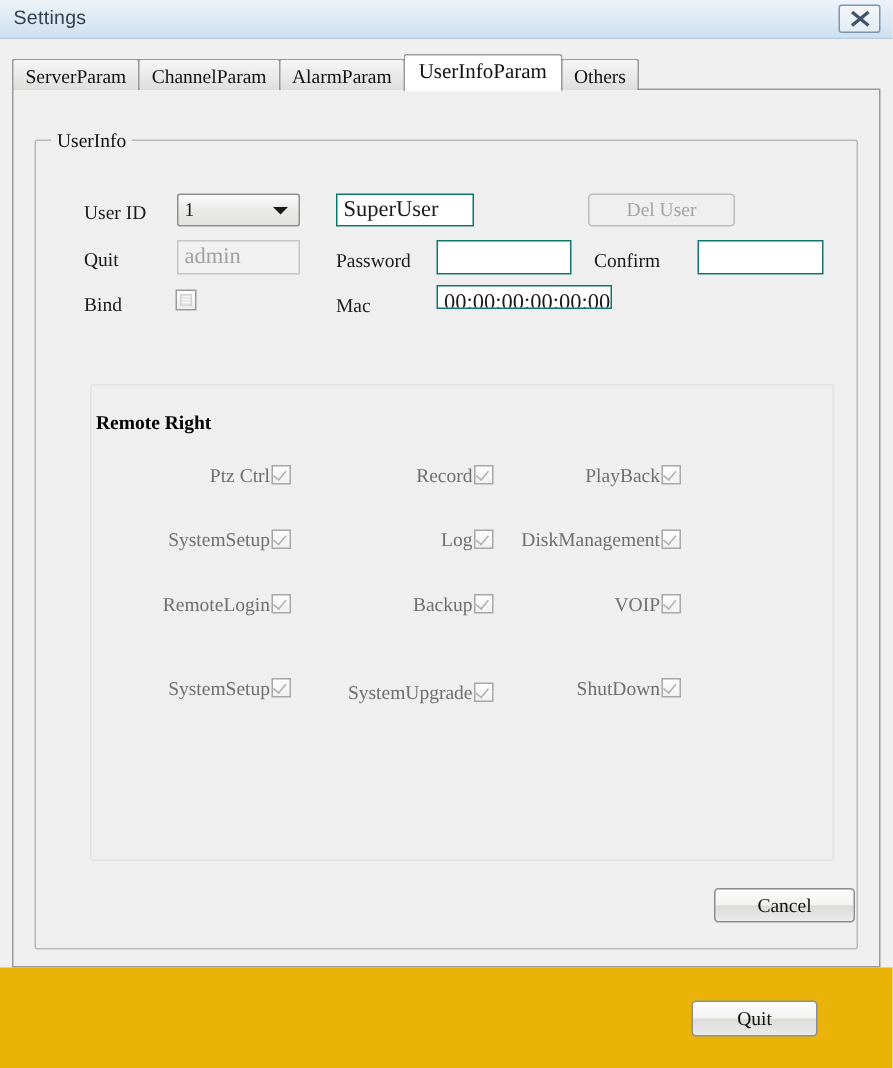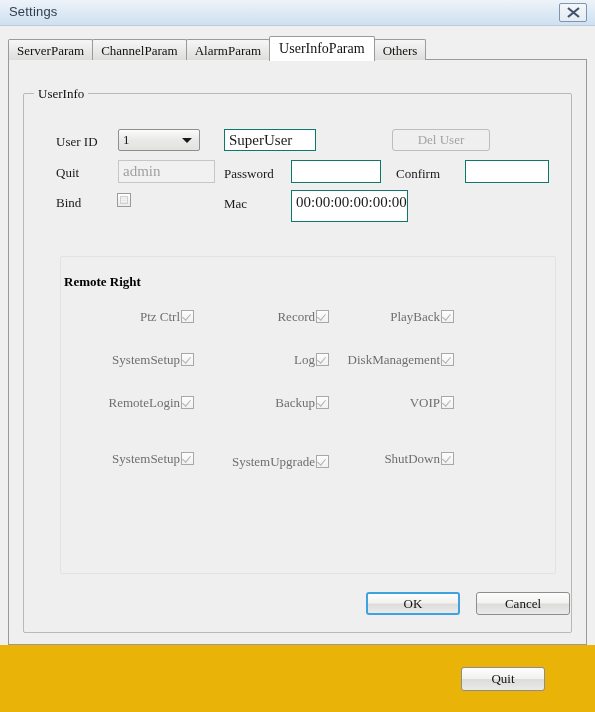--- a/index.html
+++ b/index.html
@@ -296,37 +296,37 @@
         <span>1</span>
         <span class="arrow"></span>
       </div>
 
       <div class="txt" style="left:200px; top:35px; width:92px; height:22px; line-height:20px;">SuperUser</div>
 
       <div class="btn disabled" style="left:368px; top:35px; width:98px; height:22px; line-height:20px;">Del User</div>
 
       <div class="lbl" style="left:32px; top:71px;">Quit</div>
 
-      <div class="txt disabled" style="left:94px; top:66px; width:97px; height:23px; line-height:21px;">admin</div>
+      <div class="txt disabled" style="left:94px; top:66px; width:82px; height:23px; line-height:21px;">admin</div>
 
       <div class="lbl" style="left:200px; top:72px;">Password</div>
 
       <div class="txt empty" style="left:267px; top:66px; width:90px; height:23px;"></div>
 
       <div class="lbl" style="left:372px; top:72px;">Confirm</div>
 
       <div class="txt empty" style="left:441px; top:66px; width:84px; height:23px;"></div>
 
       <div class="lbl" style="left:32px; top:101px;">Bind</div>
 
       <div class="cbox bind" style="left:93px; top:99px;"></div>
 
       <div class="lbl" style="left:200px; top:102px;">Mac</div>
 
-      <div class="txt" style="left:267px; top:96px; width:117px; height:32px; line-height:22px;">00:00:00:00:00:00</div>
+      <div class="txt" style="left:267px; top:96px; width:117px; height:16px; line-height:22px;">00:00:00:00:00:00</div>
 
       <div class="rrpanel"></div>
       <div class="rr-title">Remote Right</div>
 
       <div class="rr-item" style="left:60px; top:215px; width:110px;">
         <span class="rr-label">Ptz Ctrl</span>
         <span class="cbox checked"></span>
       </div>
       <div class="rr-item" style="left:195px; top:215px; width:110px;">
         <span class="rr-label">Record</span>
@@ -369,21 +369,20 @@
       </div>
       <div class="rr-item" style="left:178px; top:360px; width:127px;">
         <span class="rr-label">SystemUpgrade</span>
         <span class="cbox checked"></span>
       </div>
       <div class="rr-item" style="left:320px; top:357px; width:110px;">
         <span class="rr-label">ShutDown</span>
         <span class="cbox checked"></span>
       </div>
 
-      <div class="btn focused" style="left:342px; top:498px; width:94px; height:23px;">OK</div>
       <div class="btn" style="left:452px; top:498px; width:94px; height:23px;">Cancel</div>
 
     </div>
   </div>
 </div>
 
 <div class="quitwrap">
   <div class="btn" style="left:461px; top:22px; width:84px; height:24px; line-height:22px;">Quit</div>
 </div>
 

